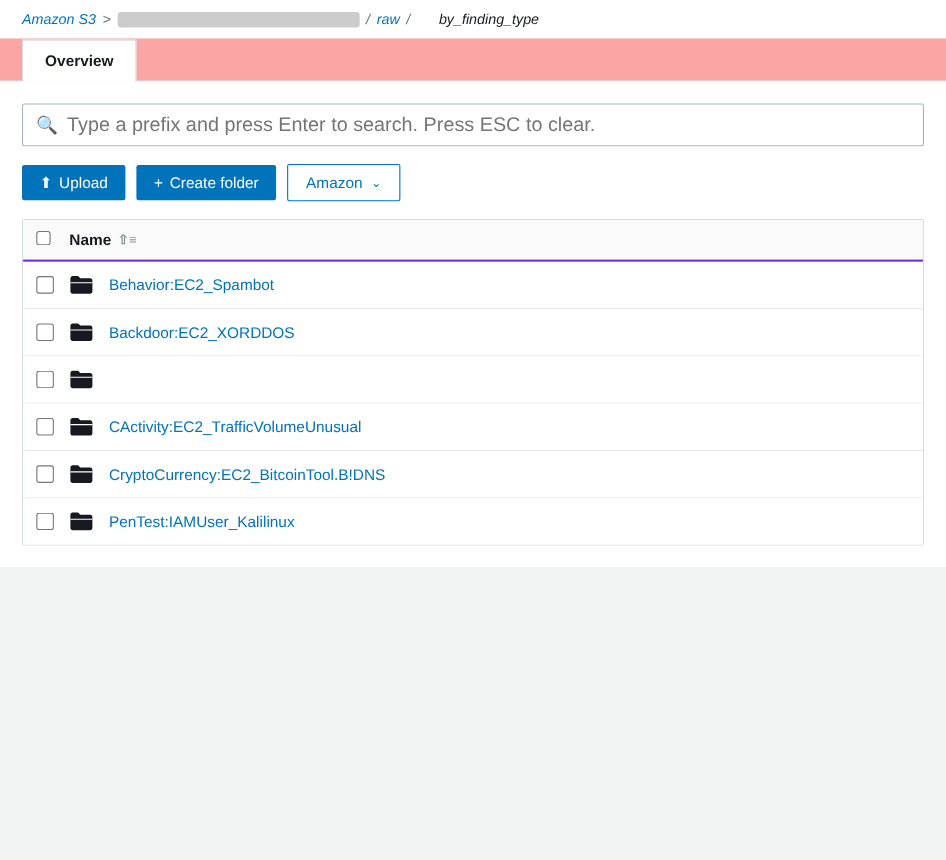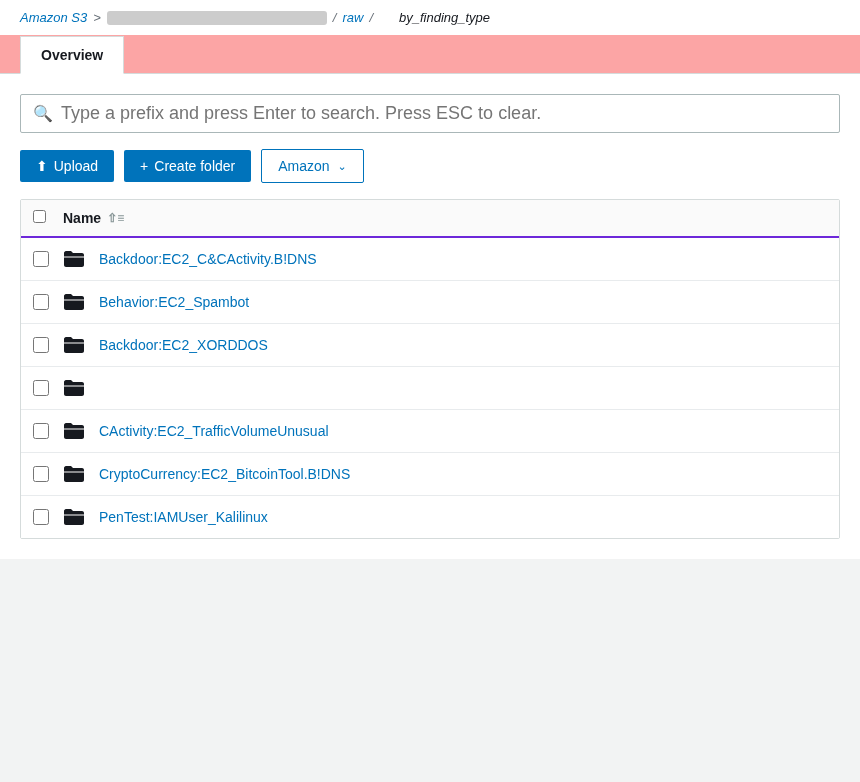--- a/index.html
+++ b/index.html
@@ -240,32 +240,20 @@
     <div class="table-header-row">
       <div class="table-header-checkbox">
         <input type="checkbox" style="">
       </div>
       <div class="table-header-name">
         <span>Name</span>
         <span class="sort-icon">⇧≡</span>
       </div>
     </div>
 
-    <div class="table-row">
-      <div class="row-checkbox">
-        <input type="checkbox" style="">
-      </div>
-      <div class="row-icon">
-        <svg width="22" height="18" viewBox="0 0 22 18" fill="none" xmlns="http://www.w3.org/2000/svg">
-          <path d="M1 3C1 2 1.9 1 3 1H8L10 3H19C20.1 3 21 3.9 21 5V15C21 16.1 20.1 17 19 17H3C1.9 17 1 16.1 1 15V3Z" fill="#16191f"></path>
-          <path d="M1 7H21" stroke="#fff" stroke-width="1"></path>
-        </svg>
-      </div>
-      <span class="row-name">Backdoor:EC2_C&amp;CActivity.B!DNS</span>
-    </div>
 
     <div class="table-row">
       <div class="row-checkbox">
         <input type="checkbox" style="">
       </div>
       <div class="row-icon">
         <svg width="22" height="18" viewBox="0 0 22 18" fill="none" xmlns="http://www.w3.org/2000/svg">
           <path d="M1 3C1 2 1.9 1 3 1H8L10 3H19C20.1 3 21 3.9 21 5V15C21 16.1 20.1 17 19 17H3C1.9 17 1 16.1 1 15V3Z" fill="#16191f"></path>
           <path d="M1 7H21" stroke="#fff" stroke-width="1"></path>
         </svg>

